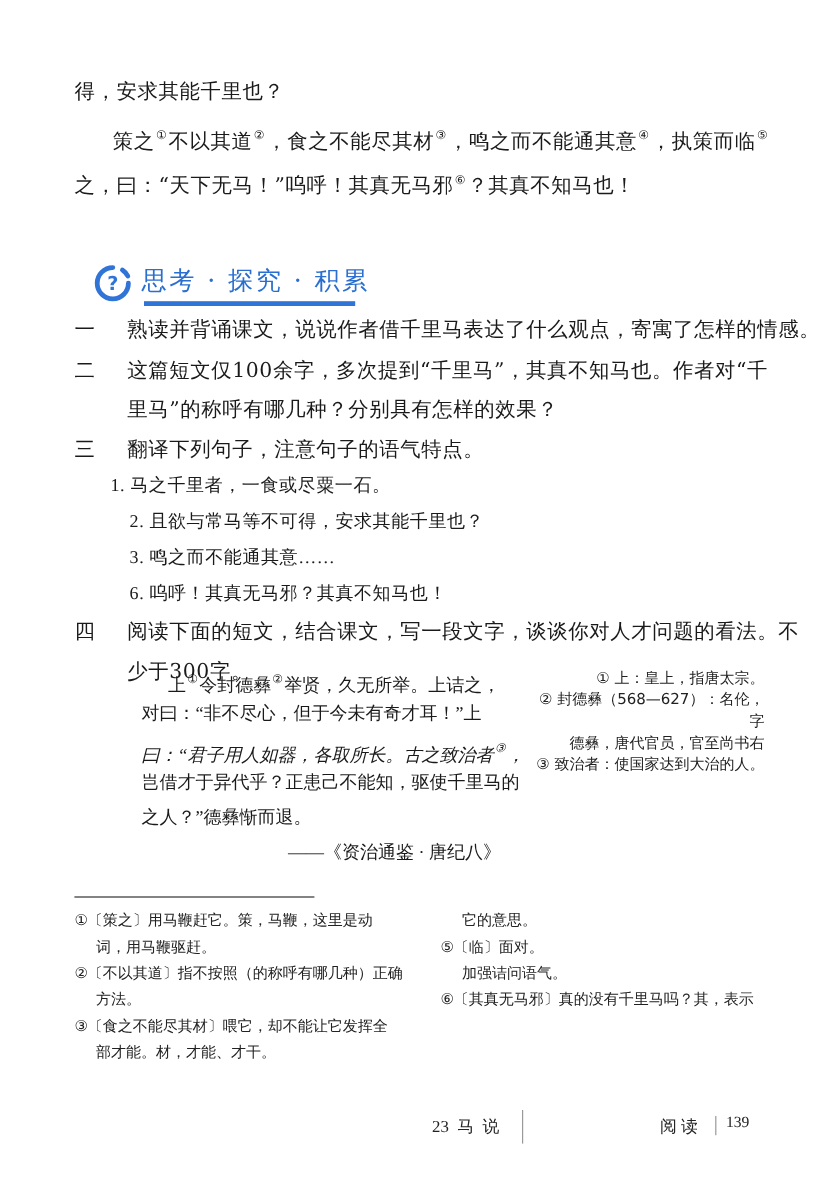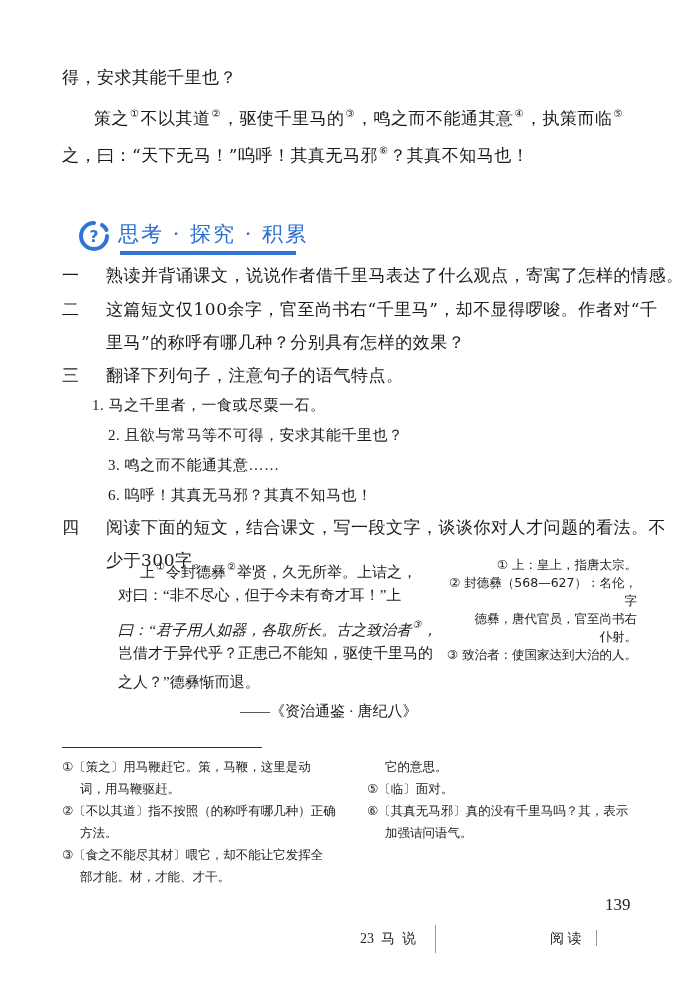--- a/index.html
+++ b/index.html
@@ -27,21 +27,21 @@
     .rule { left: 62px; top: 747px; width: 200px; height: 1px; background: #333; }
     .footer { font-size: 14px; font-family: "Liberation Serif", serif; color: #222; }
     .vsep { width: 1px; background: #999; }
   </style>
 </head>
 <body>
 
 <div class="abs body-text" style="left:62px; top:60px; width:600px; height:110px;">
   <div class="line" style="top:0;">得，安求其能千里也？</div>
   <div class="line" style="top:37px; left:32px;">
-    <span>策之</span><sup class="c">①</sup><span>不以其道</span><sup class="c">②</sup><span>，驱使千里马的</span><sup class="c">③</sup><span>，鸣之而不能通其意</span><sup class="c">④</sup><span>，执策而临</span><sup class="c">⑤</sup>
+    <span>策之</span><sup class="c">①</sup><span>不以其道</span><sup class="c">②</sup><span>，食之不能尽其材</span><sup class="c">③</sup><span>，鸣之而不能通其意</span><sup class="c">④</sup><span>，执策而临</span><sup class="c">⑤</sup>
   </div>
   <div class="line" style="top:74px;">
     <span>之，曰：“天下无马！”呜呼！其真无马邪</span><sup class="c">⑥</sup><span>？其真不知马也！</span>
   </div>
 </div>
 
 <div class="abs heading-wrap">
   <svg class="heading-icon" viewBox="0 0 32 32">
     <path d="M16 3 A13 13 0 1 0 29 16" fill="none" stroke="#2f74d6" stroke-width="4" stroke-linecap="round"></path>
     <path d="M24 5 A13 13 0 0 1 28.5 10" fill="none" stroke="#2f74d6" stroke-width="4" stroke-linecap="round"></path>
@@ -51,21 +51,21 @@
   <div class="heading-bar"></div>
 </div>
 
 <div class="abs body-text" style="left:62px; top:258px; width:600px; height:280px;">
   <div>
     <div class="q-num" style="top:0;">一</div>
     <div class="q-text" style="top:0;">熟读并背诵课文，说说作者借千里马表达了什么观点，寄寓了怎样的情感。</div>
   </div>
   <div>
     <div class="q-num" style="top:34px;">二</div>
-    <div class="q-text" style="top:34px;">这篇短文仅100余字，官至尚书右“千里马”，却不显得啰唆。作者对“千</div>
+    <div class="q-text" style="top:34px;">这篇短文仅100余字，多次提到“千里马”，其真不知马也。作者对“千</div>
     <div class="q-text" style="top:67px;">里马”的称呼有哪几种？分别具有怎样的效果？</div>
   </div>
   <div>
     <div class="q-num" style="top:100px;">三</div>
     <div class="q-text" style="top:100px;">翻译下列句子，注意句子的语气特点。</div>
     <div class="q-text sub-item" style="top:130px; left:30px;">1. 马之千里者，一食或尽粟一石。</div>
     <div class="q-text sub-item" style="top:160px; left:46px;">2. 且欲与常马等不可得，安求其能千里也？</div>
     <div class="q-text sub-item" style="top:190px; left:46px;">3. 鸣之而不能通其意……</div>
     <div class="q-text sub-item" style="top:220px; left:46px;">6. 呜呼！其真无马邪？其真不知马也！</div>
   </div>
@@ -86,39 +86,38 @@
   </div>
   <div class="line" style="top:87px;"><span>岂借才于异代乎？正患己不能知，驱使千里马的</span></div>
   <div class="line" style="top:116px;"><span>之人？”德彝惭而退。</span></div>
   <div class="line" style="top:145px; left:122px;">——《资治通鉴 · 唐纪八》</div>
 </div>
 
 <div class="abs note" style="left:437px; top:556px; width:200px;text-align:right;">
   <div>① 上：皇上，指唐太宗。</div>
   <div>② 封德彝（568—627）：名伦，字</div>
   <div style="padding-left:16px;">德彝，唐代官员，官至尚书右</div>
-  <div style="padding-left:16px;">仆射。</div>
   <div>③ 致治者：使国家达到大治的人。</div>
 </div>
 
 <div class="abs rule"></div>
 
 <div class="abs fn" style="left:62px; top:756px; width:290px;">
   <div>①〔策之〕用马鞭赶它。策，马鞭，这里是动</div>
   <div style="padding-left:18px;">词，用马鞭驱赶。</div>
   <div>②〔不以其道〕指不按照（的称呼有哪几种）正确</div>
   <div style="padding-left:18px;">方法。</div>
   <div>③〔食之不能尽其材〕喂它，却不能让它发挥全</div>
   <div style="padding-left:18px;">部才能。材，才能、才干。</div>
 </div>
 
 <div class="abs fn" style="left:367px; top:756px; width:290px;">
   <div style="padding-left:18px;">它的意思。</div>
   <div>⑤〔临〕面对。</div>
+  <div style="padding-left:18px;">加强诘问语气。</div>
   <div>⑥〔其真无马邪〕真的没有千里马吗？其，表示</div>
-  <div style="padding-left:18px;">加强诘问语气。</div>
 </div>
 
 <div class="abs footer" style="left:360px; top:930px; white-space:pre;">23  马  说</div>
 <div class="abs vsep" style="left:435px; top:925px; height:28px;"></div>
 <div class="abs footer" style="left:550px; top:930px; white-space:nowrap;">阅 读</div>
 <div class="abs vsep" style="left:596px; top:930px; height:16px;"></div>
-<div class="abs footer" style="left:605px; top:895px; font-size:17px;">139</div>
+<div class="abs footer" style="left:605px; top:927px; font-size:13px;">139</div>
 
 </body></html>

